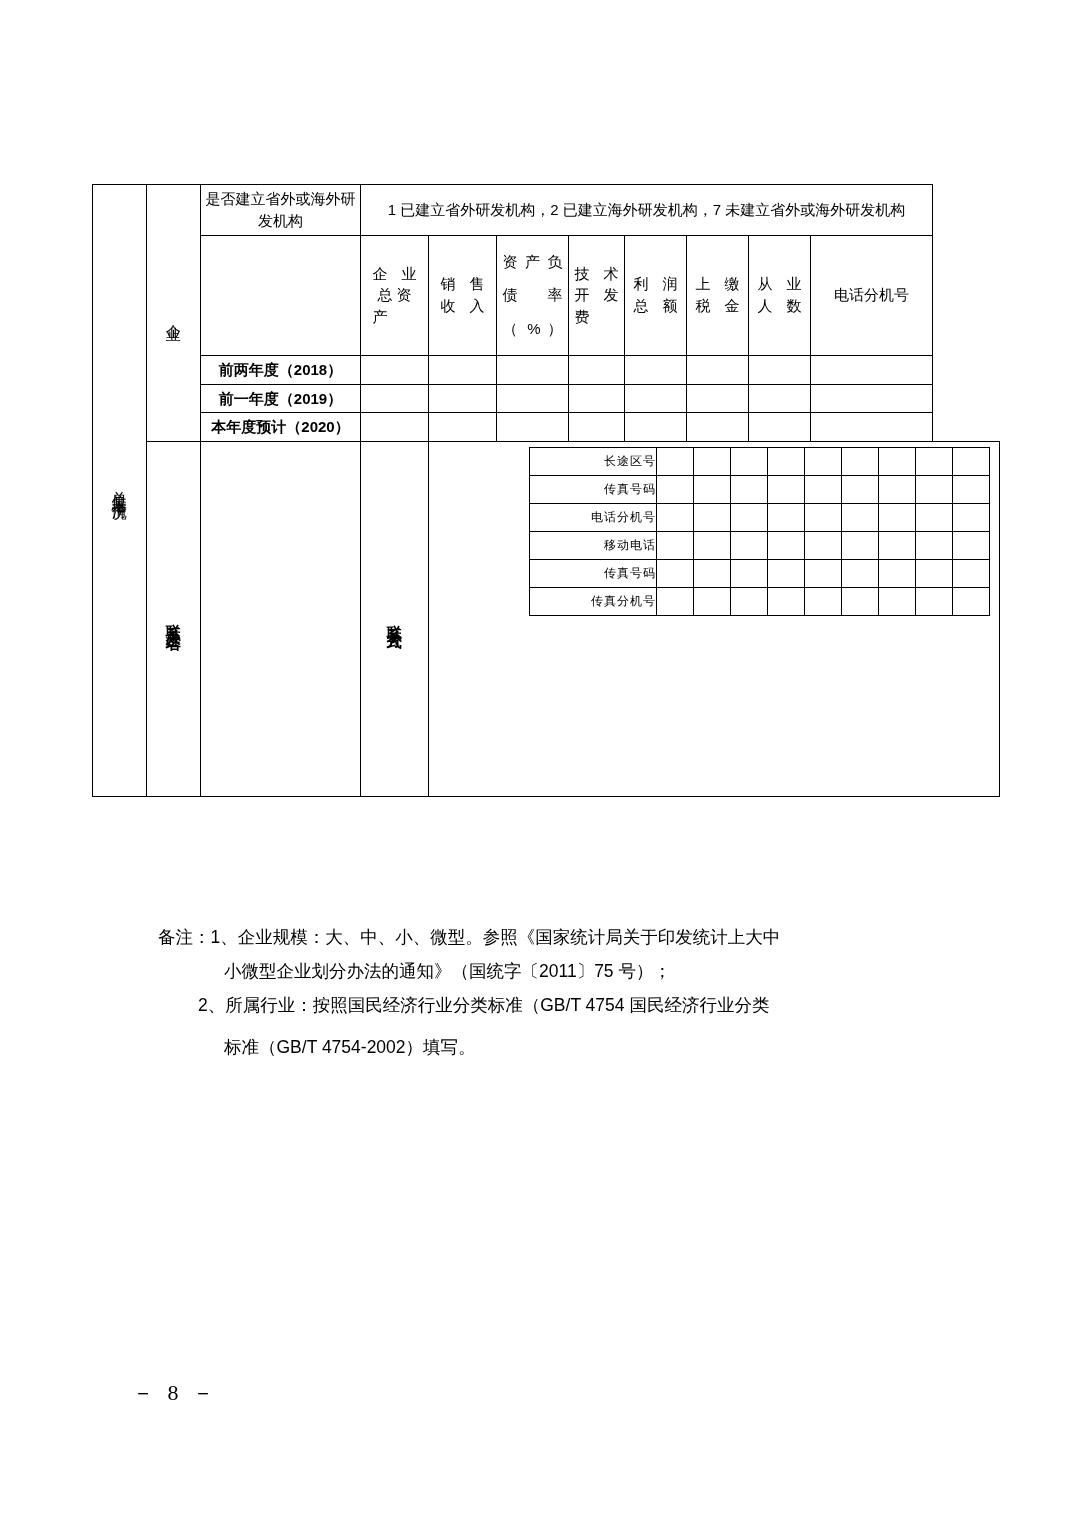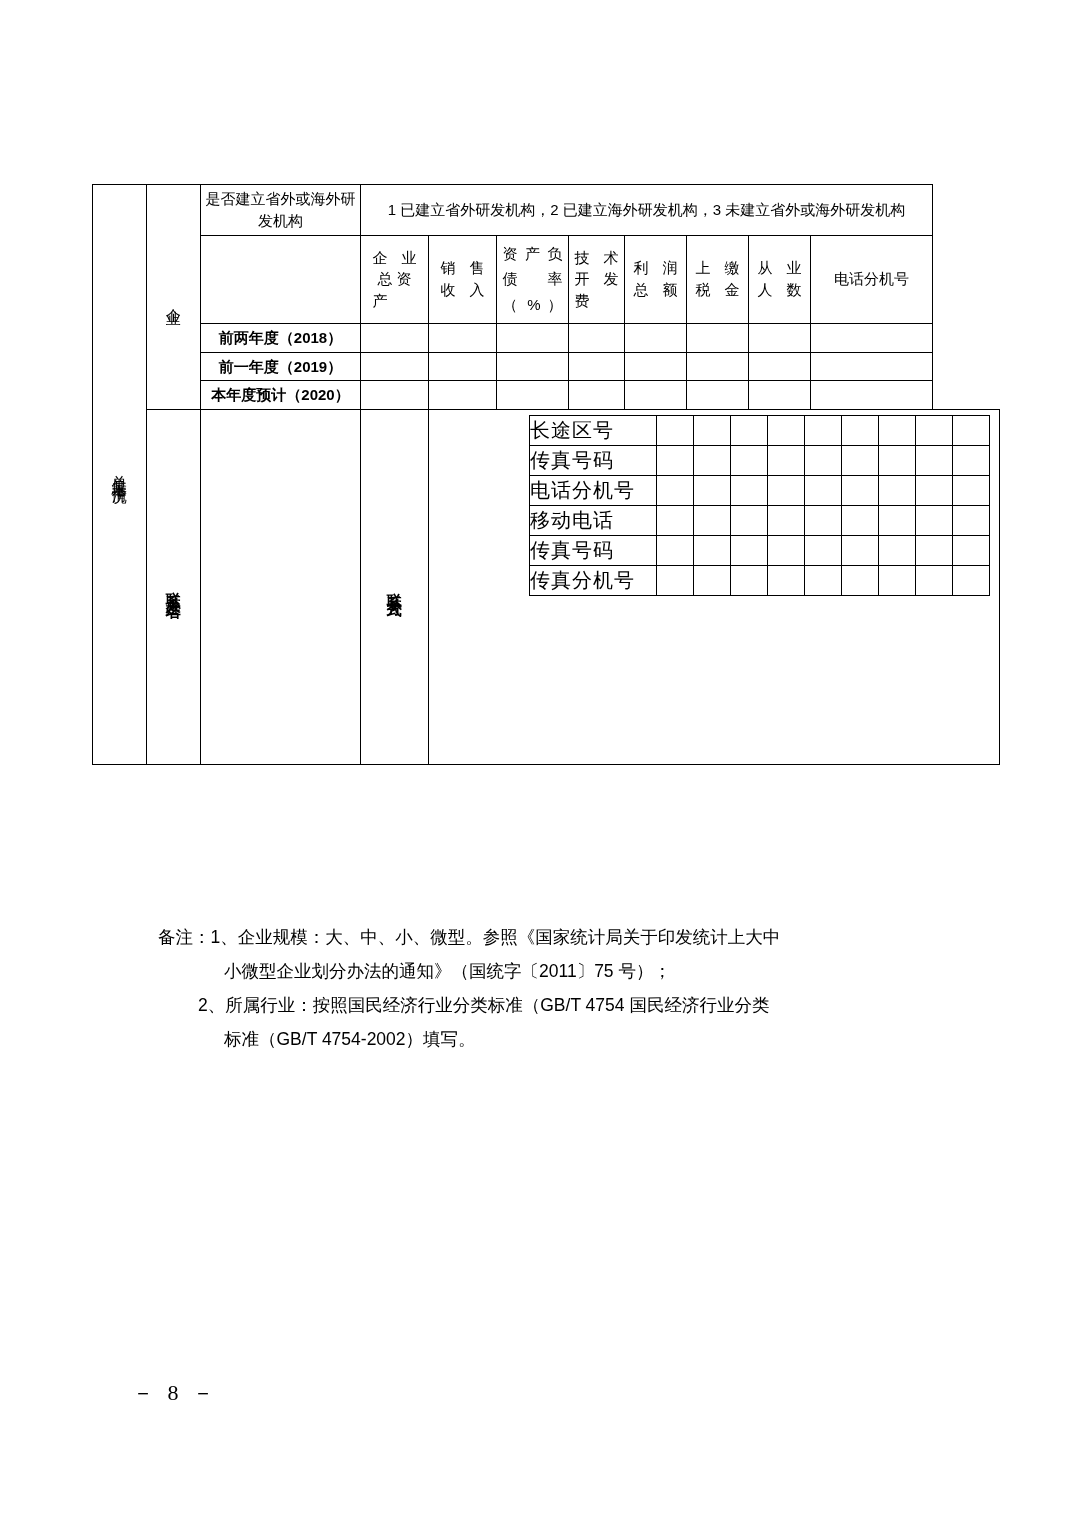--- a/index.html
+++ b/index.html
@@ -73,21 +73,21 @@
     display: block;
     text-align: justify;
     text-align-last: justify;
     margin: 0 auto;
     width: 44px;
   }
   .spread-wide {
     display: block;
     text-align: justify;
     text-align-last: justify;
-    margin: 4px auto;
+    margin: 12px auto;
     width: 60px;
   }
 
   .yearcell {
     text-align: left;
     padding-left: 22px;
     font-size: 15px;
     font-weight: bold;
   }
 
@@ -105,43 +105,43 @@
   }
   table.contact {
     border-collapse: collapse;
     margin-left: 96px;
     margin-top: 4px;
     table-layout: fixed;
   }
   table.contact td {
     border: 1.2px solid #000;
     height: 27px;
-    font-size: 20px;
-    text-align: left;
+    font-size: 12px;
+    text-align: right;
     padding: 0;
   }
   td.clabel {
     width: 126px;
     letter-spacing: 1px;
   }
   td.cbox { width: 36px; }
 
   
   .remarks {
     position: absolute;
     left: 158px;
     top: 920px;
     width: 820px;
     font-size: 17.5px;
     line-height: 1.95;
   }
   .remarks .r-line { white-space: nowrap; }
   .remarks .indent1 { padding-left: 66px; }
   .remarks .indent2 { padding-left: 40px; }
-  .remarks .indent3 { padding-left: 66px; }
+  .remarks .indent3 { padding-left: 66px; margin-top: 8px; }
 
   
   .pageno {
     position: absolute;
     left: 132px;
     top: 1378px;
     font-size: 22px;
     letter-spacing: 4px;
     font-family: "Liberation Serif", serif;
   }
@@ -172,21 +172,21 @@
         <td rowspan="6">
           <span class="vtext">单位基本情况</span>
         </td>
         <td rowspan="5">
           <span class="vtext">企业</span>
         </td>
         <td>
           <span>是否建立省外或海外研发机构</span>
         </td>
         <td colspan="8" class="cell-note">
-          <span>1 已建立省外研发机构，2 已建立海外研发机构，3 未建立省外或海外研发机构</span>
+          <span>1 已建立省外研发机构，2 已建立海外研发机构，7 未建立省外或海外研发机构</span>
         </td>
       </tr>
 
       <tr>
         <td>&nbsp;</td>
         <td class="hdr2">
           <span class="l1 spread">企 业</span>
           <span class="l2 spread">总 资 产</span>
         </td>
         <td class="hdr2">

